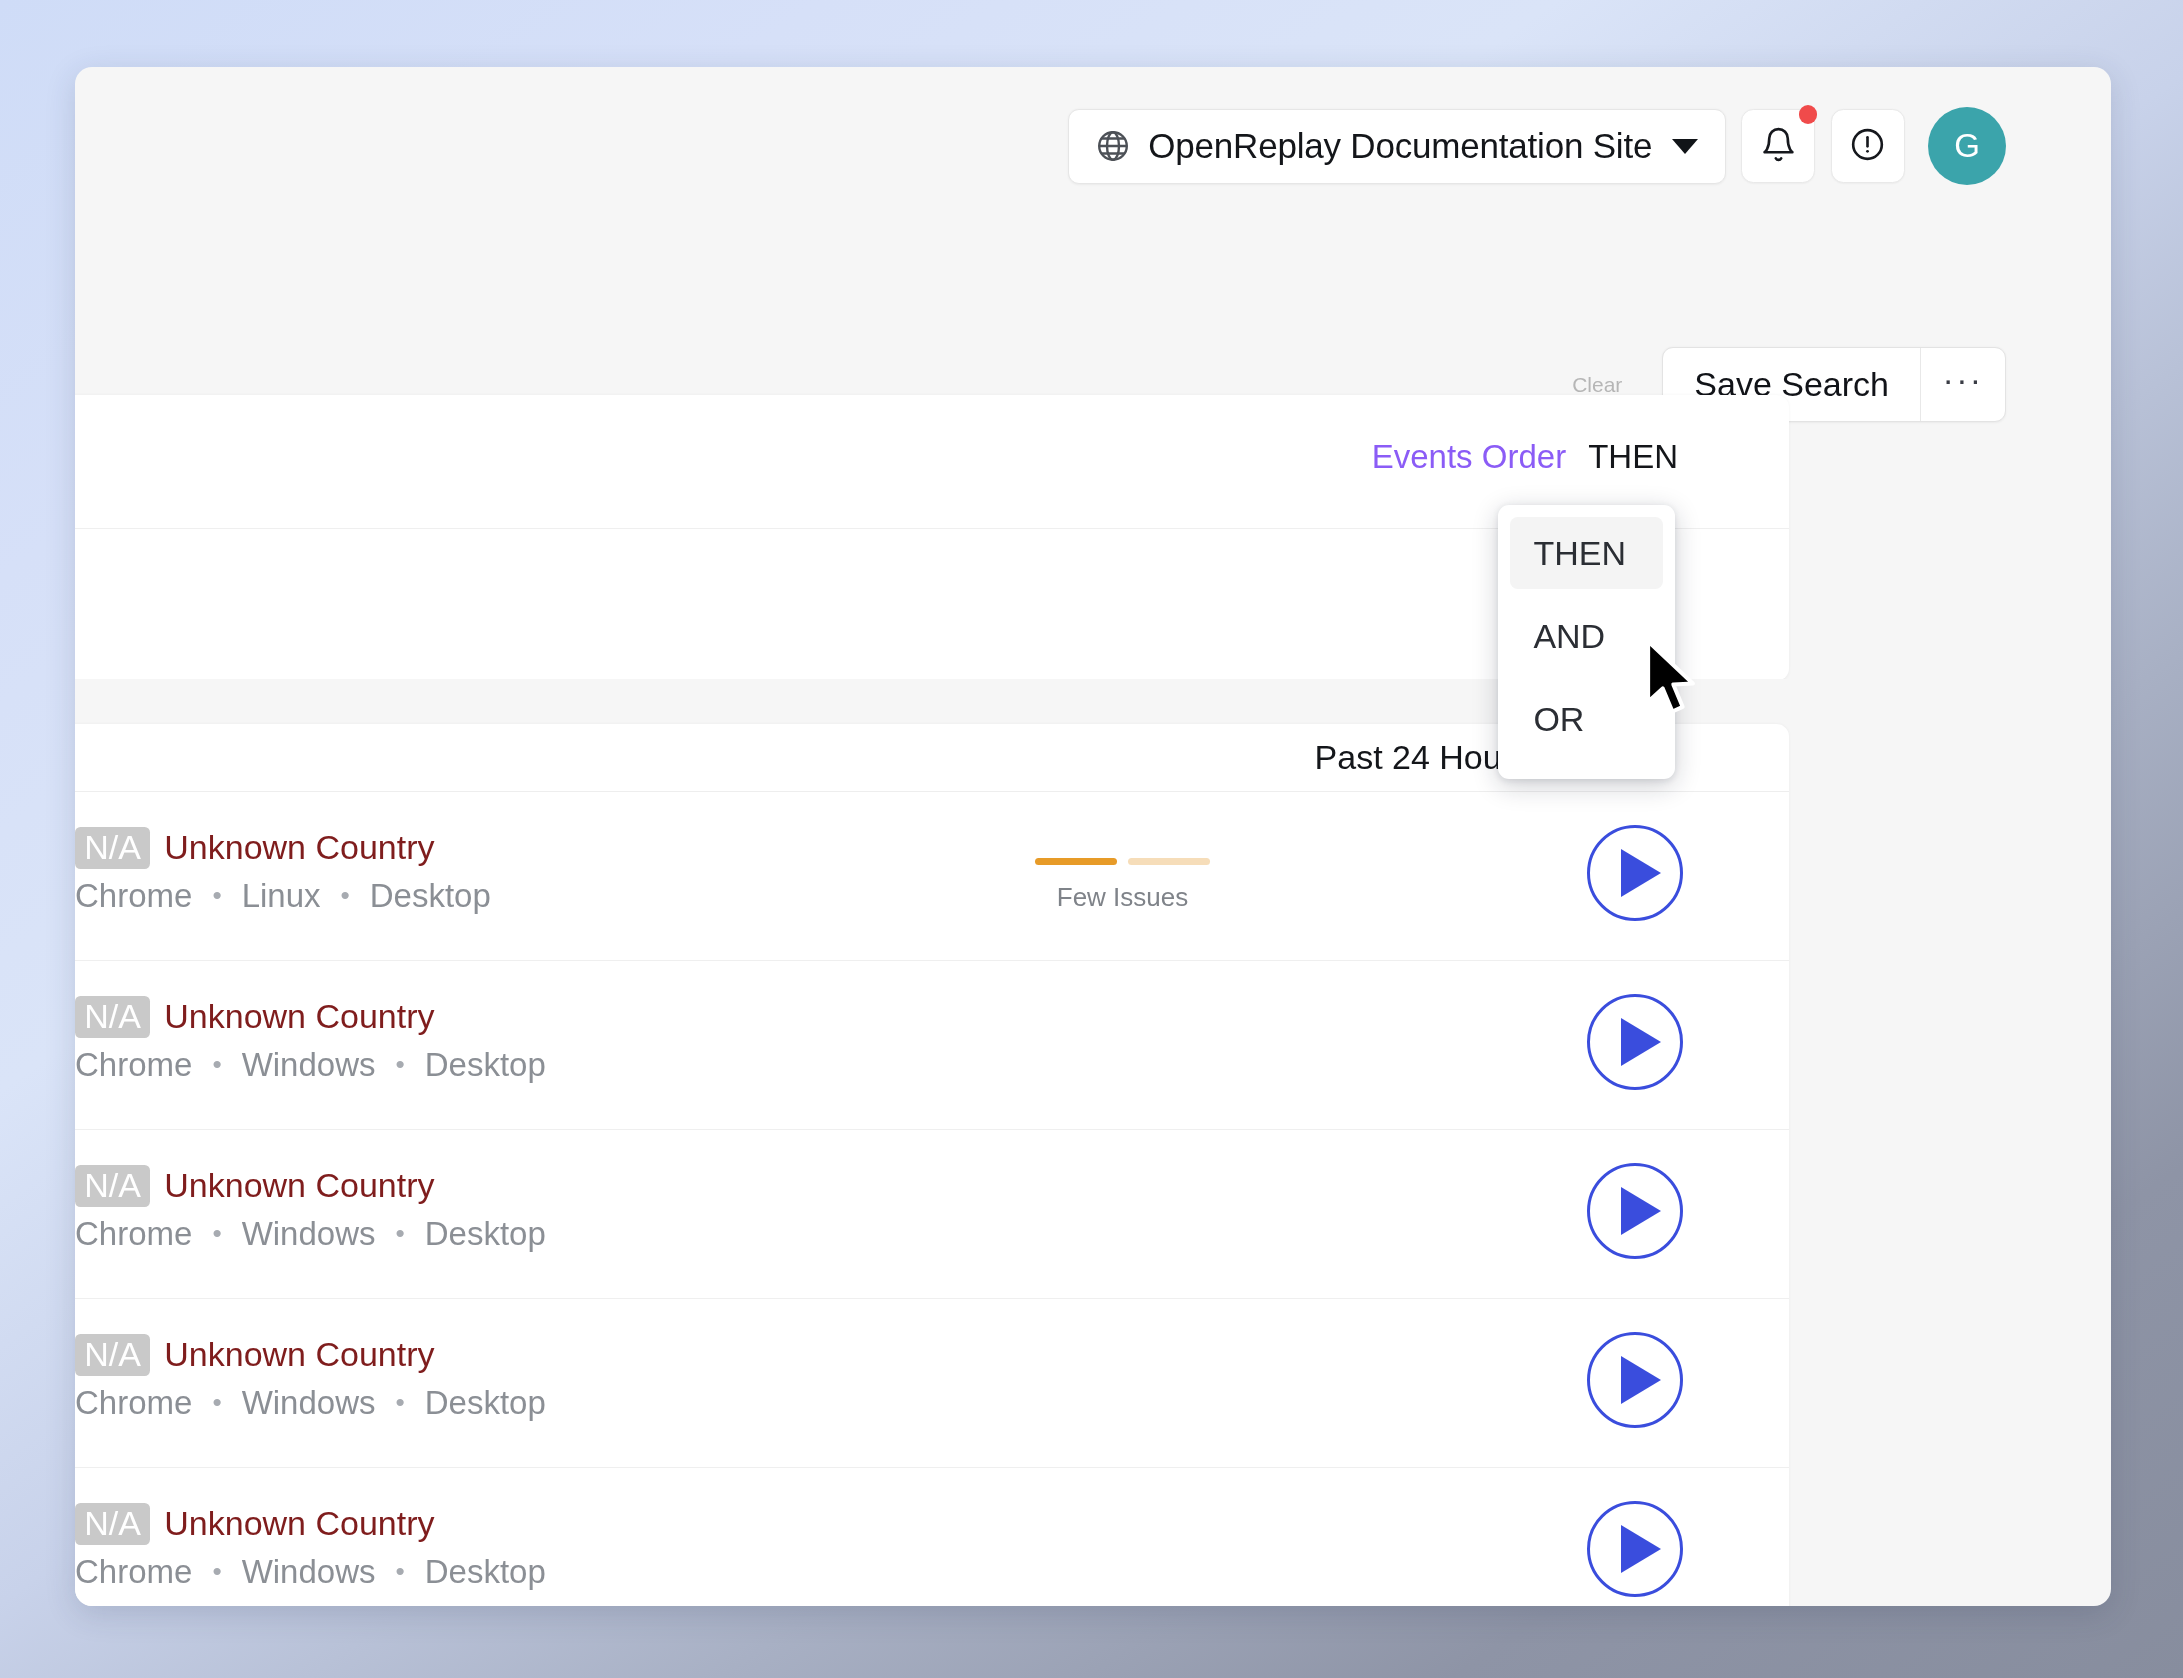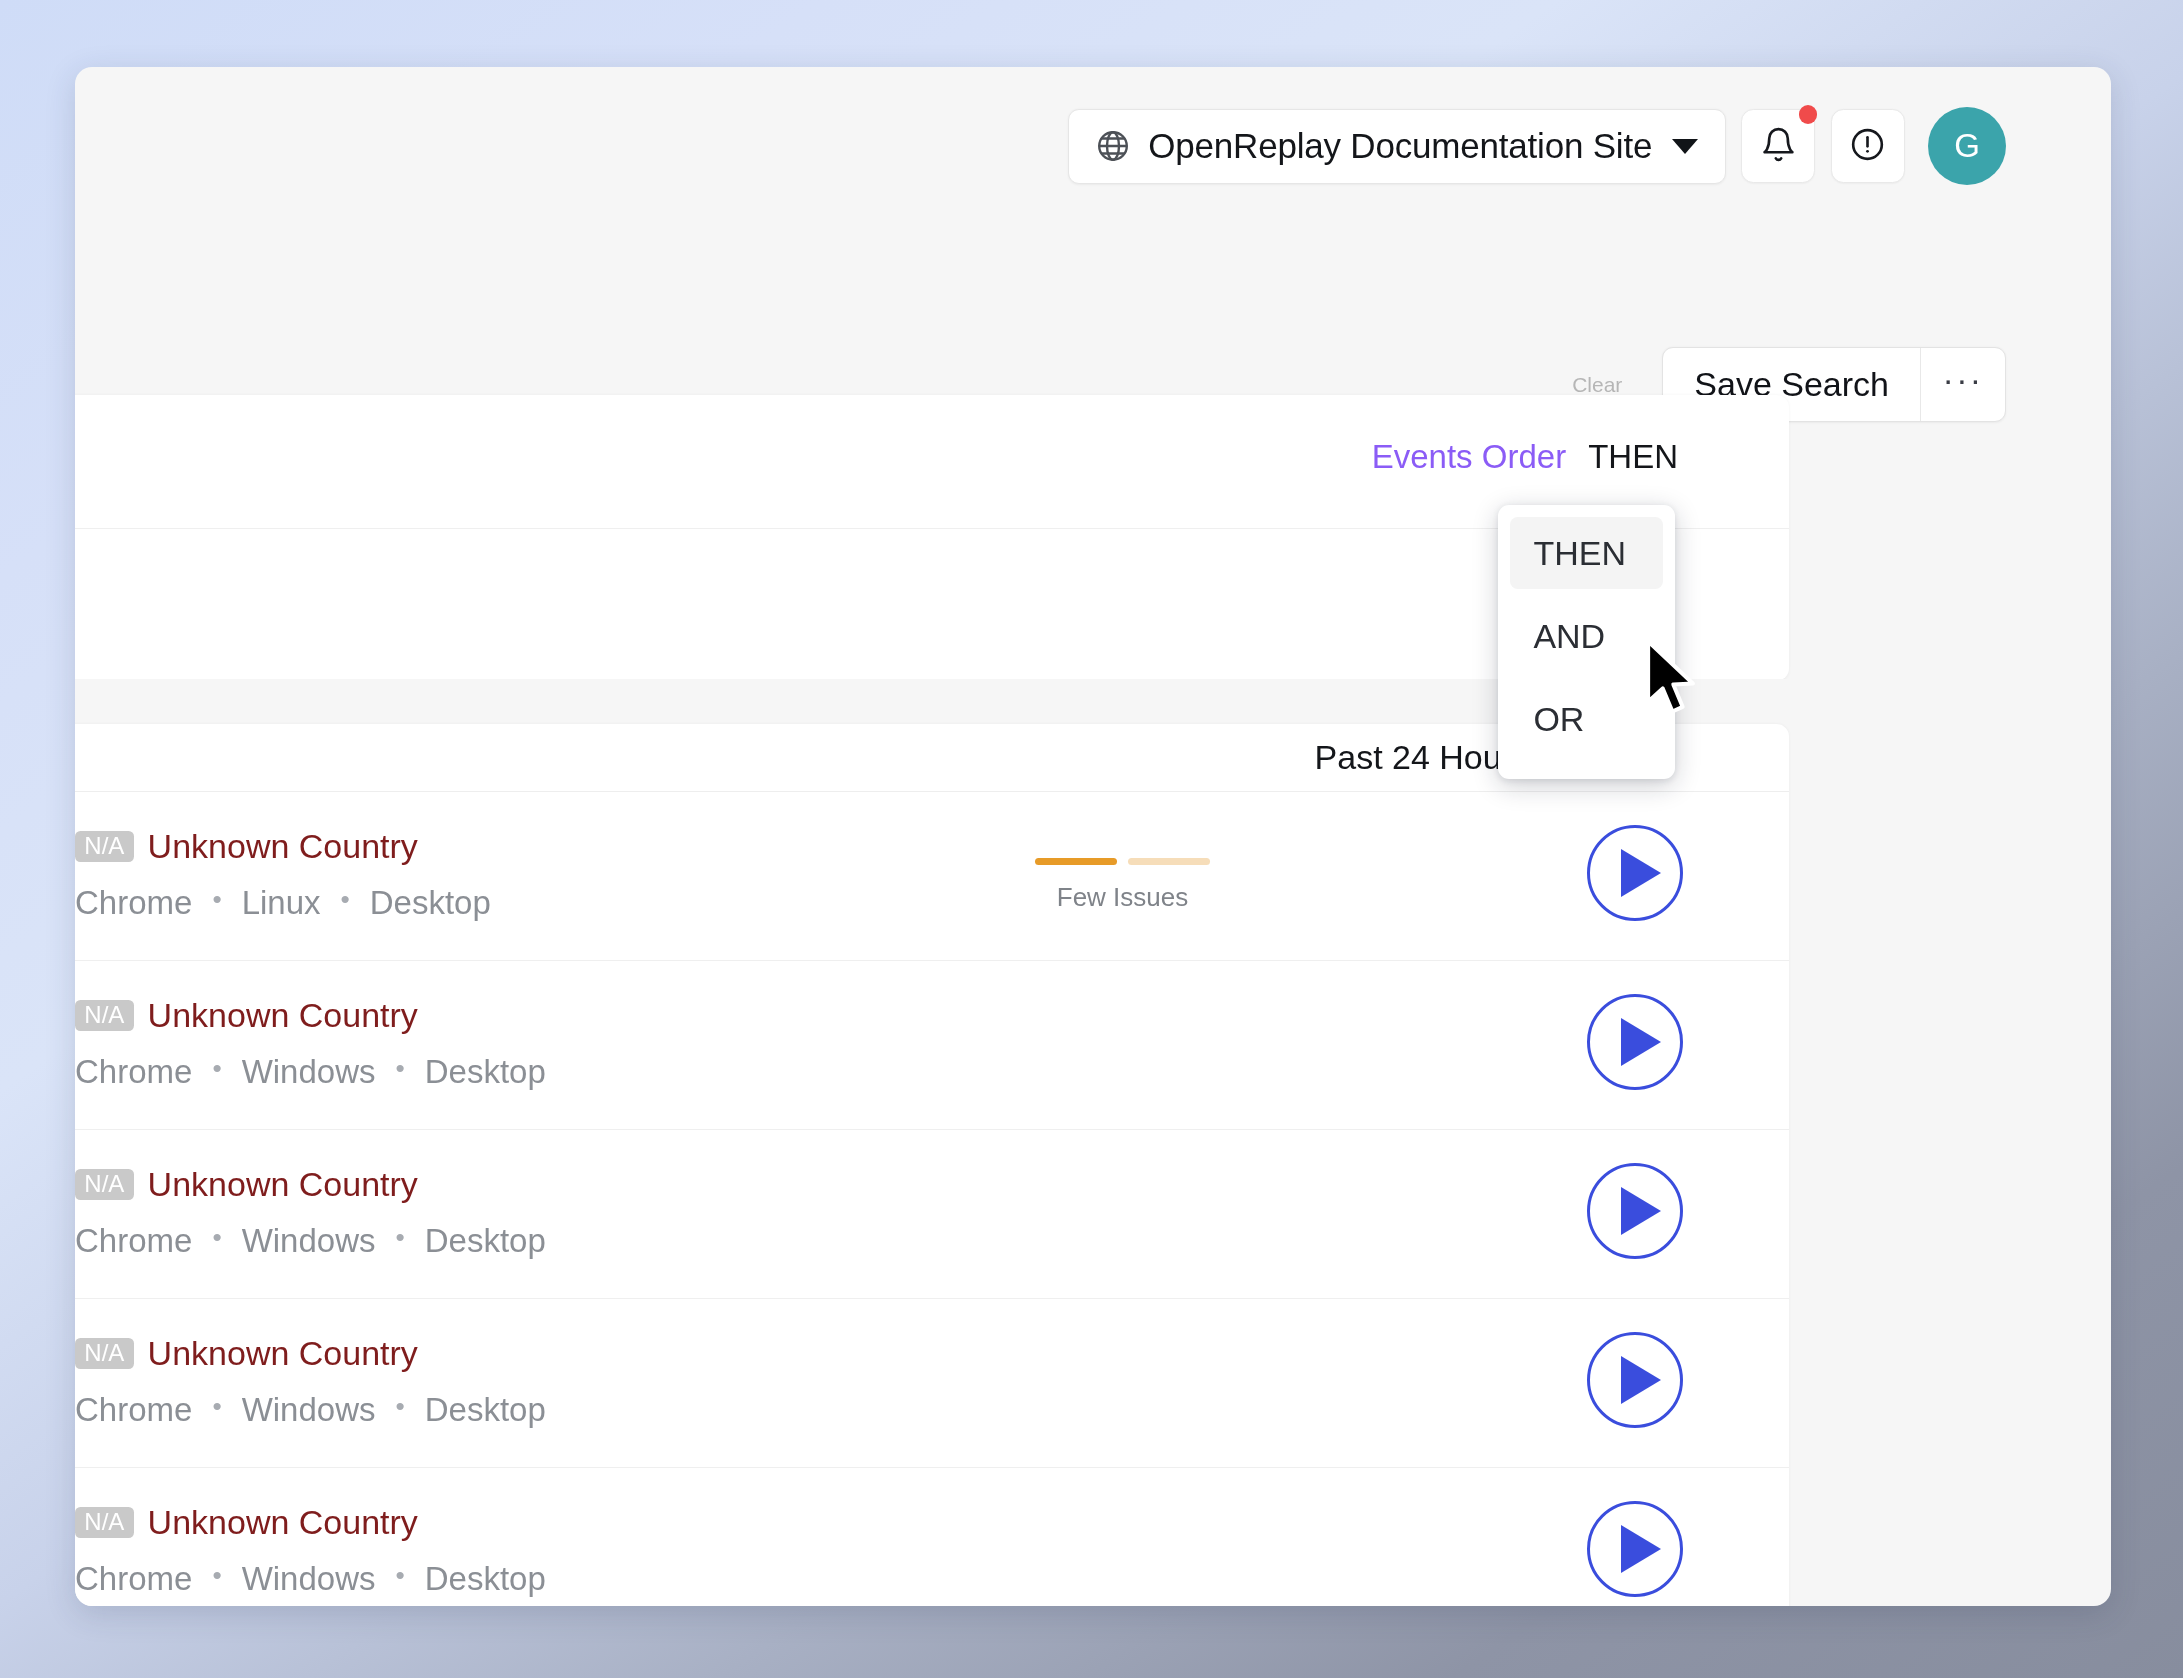--- a/index.html
+++ b/index.html
@@ -243,34 +243,35 @@
     top: 35px;
   }
   .sr-country {
     display: flex;
     align-items: center;
     gap: 14px;
   }
   .na-badge {
     background: #c9c9c9;
     color: #ffffff;
-    font-size: 24px;
+    font-size: 34px;
     border-radius: 5.4px;
     padding: 3.1px 9.3px 4.7px;
     line-height: 1;
   }
   .country-name {
     font-size: 34px;
     color: #7f1d1d;
   }
   .sr-meta {
-    margin-top: 18px;
+    margin-top: 8px;
     font-size: 33px;
     color: #8b8f95;
     display: flex;
+    align-items: center;
     gap: 20px;
     white-space: nowrap;
   }
   .dot-sep { font-size: 26.4px; color: #a7abb1; }
 
   .sr-issues {
     position: absolute;
     left: 989px;
     top: 66px;
     width: 179px;

